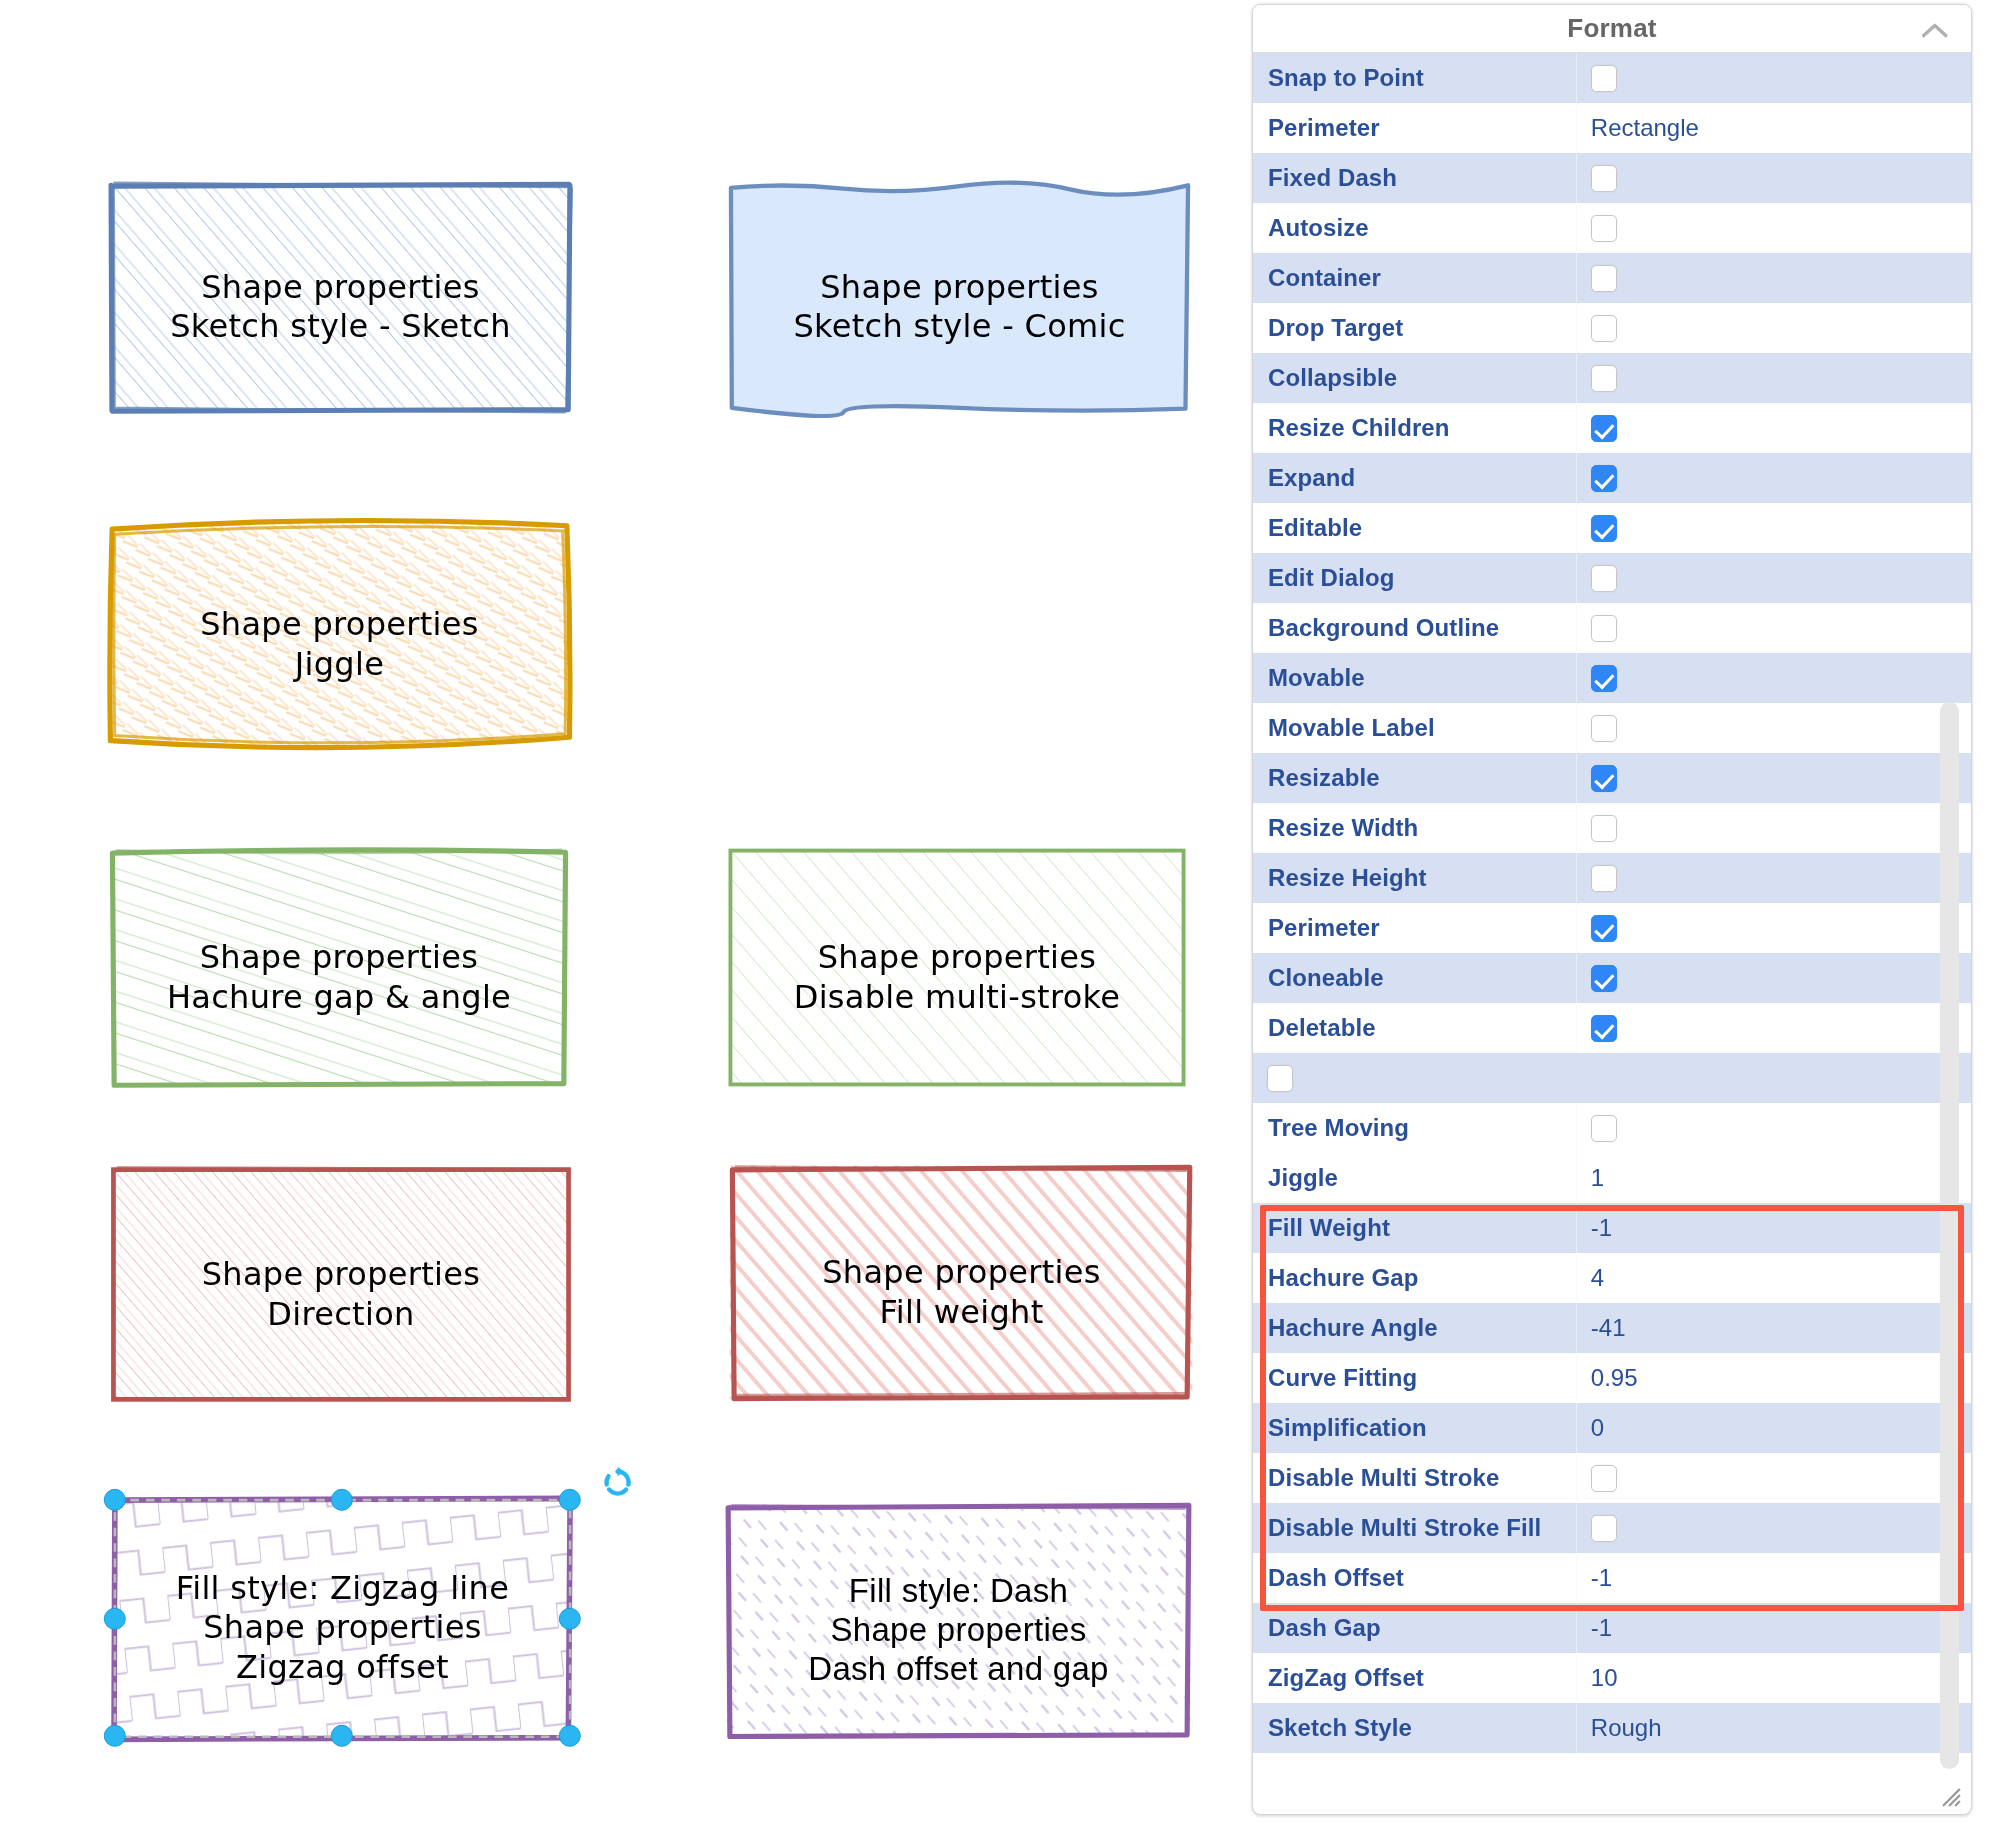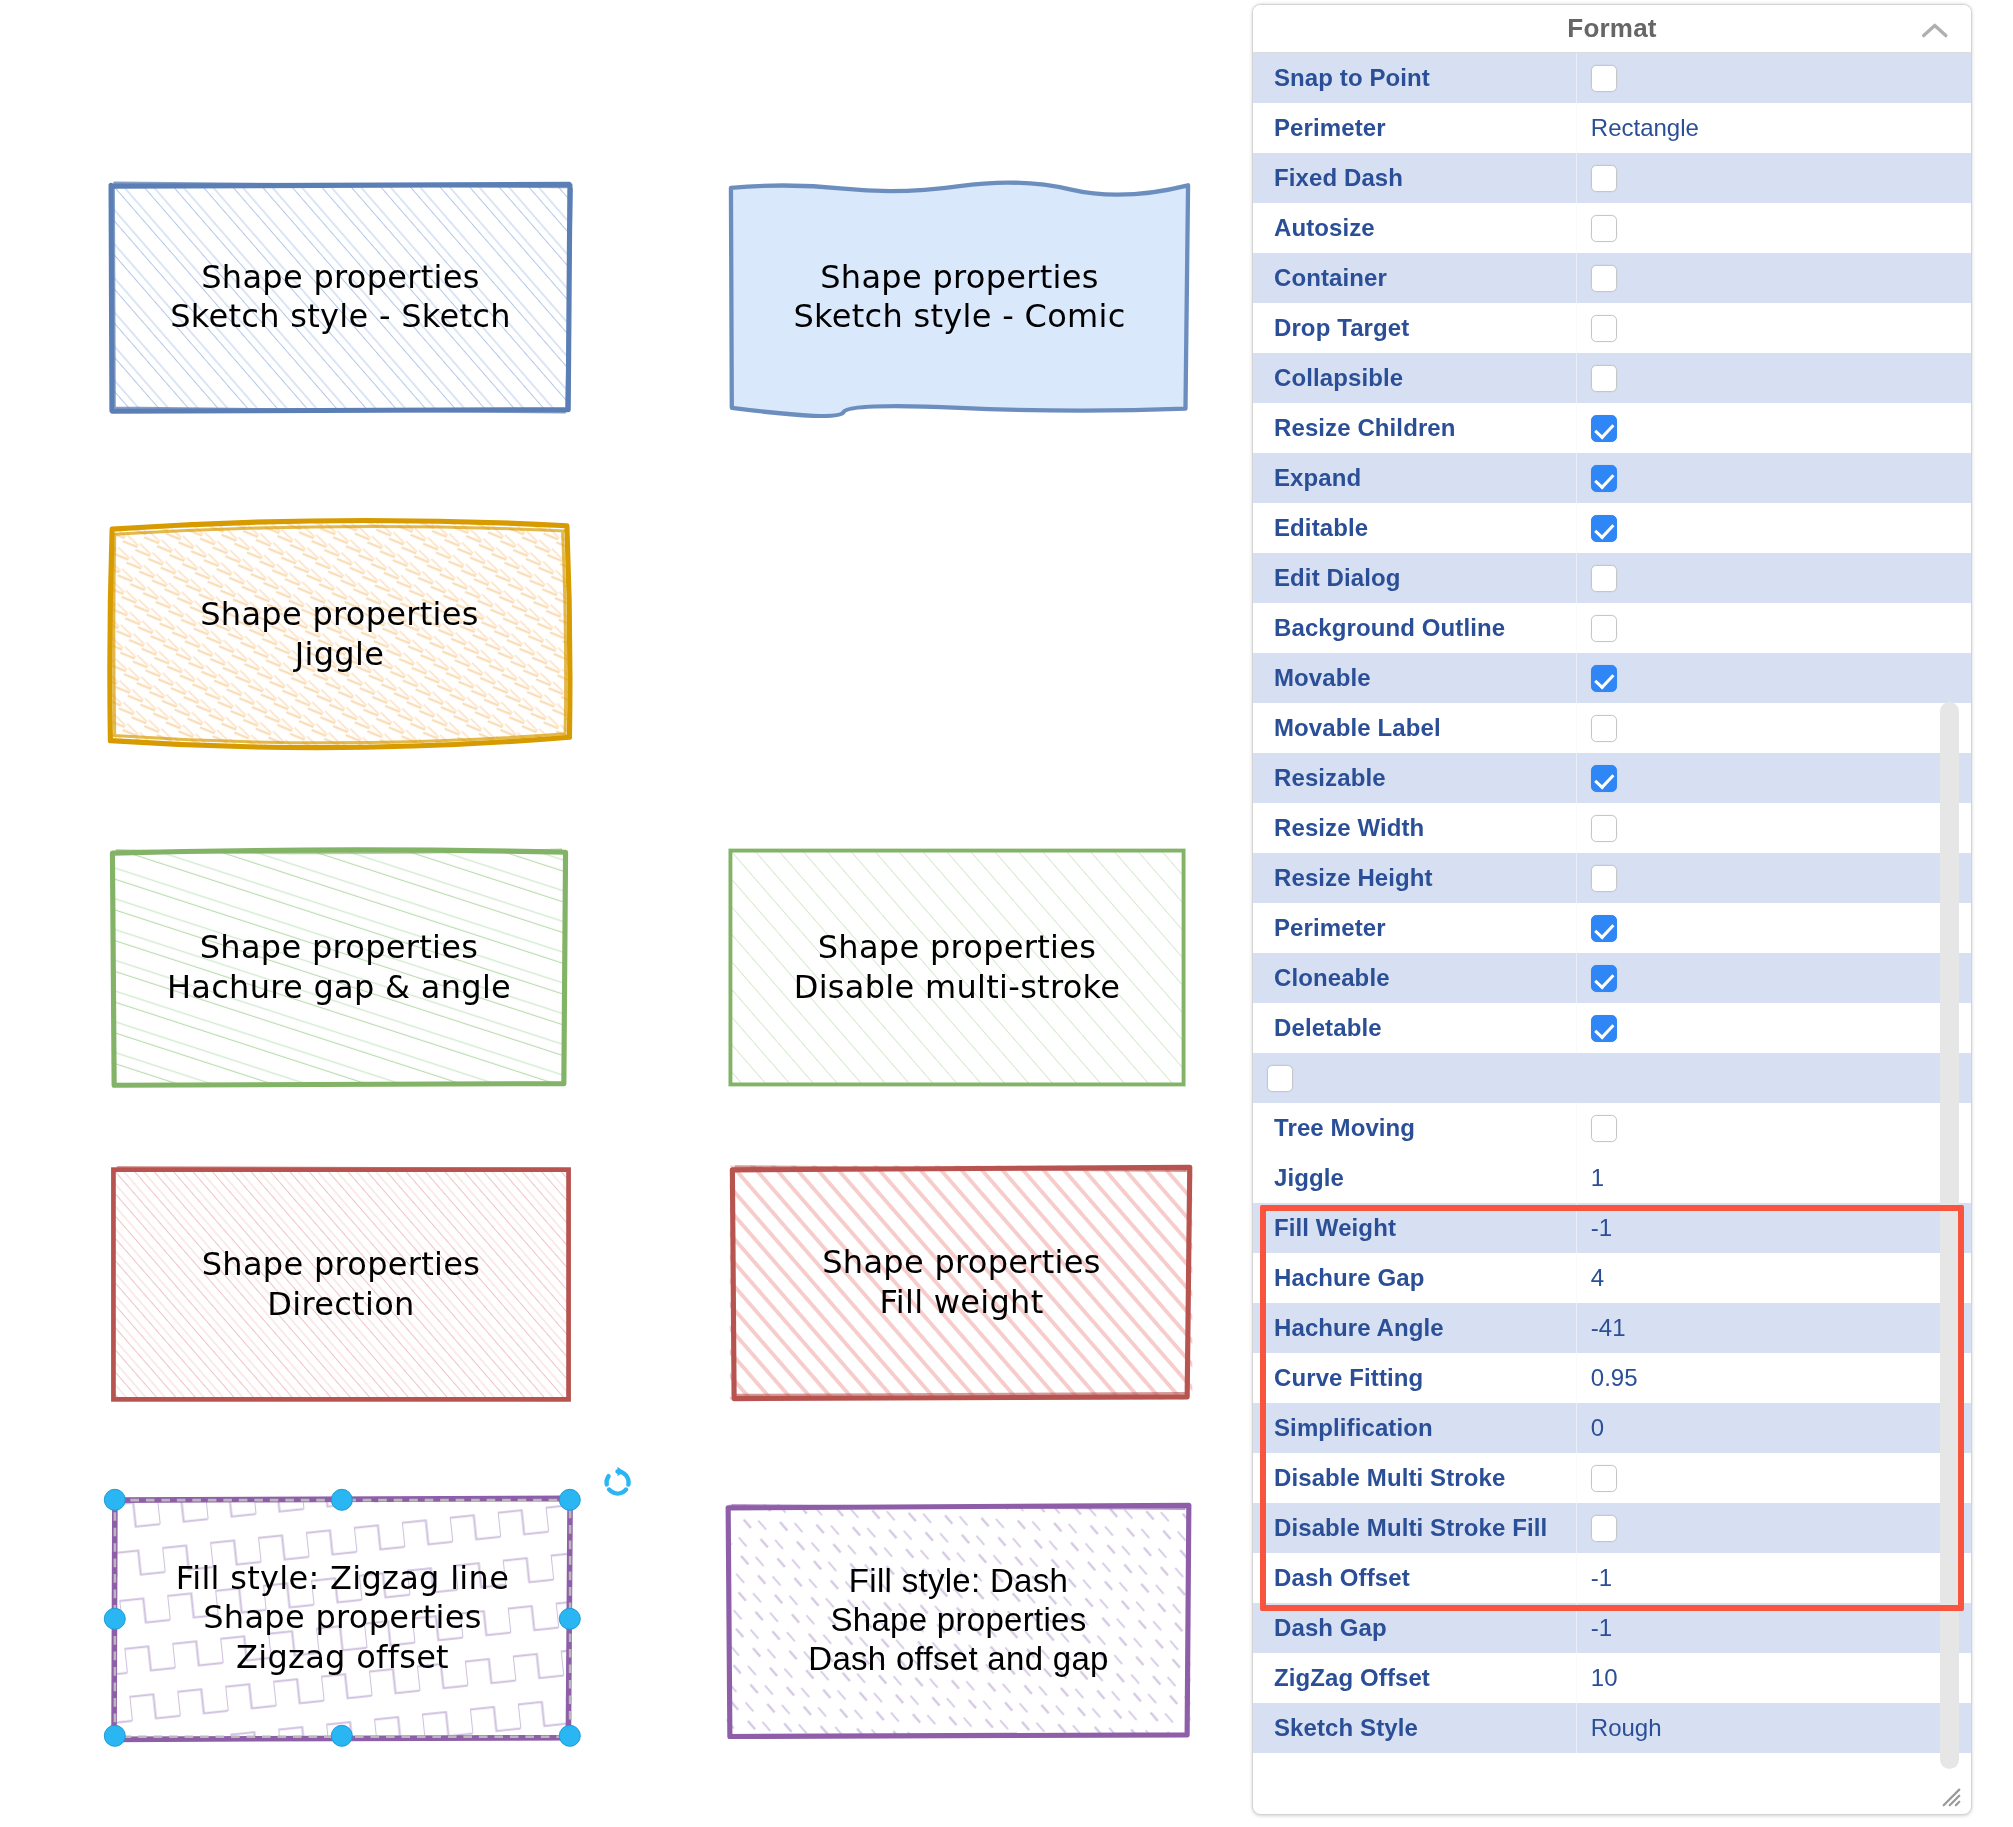--- a/index.html
+++ b/index.html
@@ -10,21 +10,21 @@
     font-family: "Liberation Sans", sans-serif;
     overflow: hidden;
   }
   #root { position: relative; width: 2013px; height: 1827px; background:#fff; }
 
   
   #canvas { position: absolute; left:0; top:0; width:1239px; height:1827px; background:#fff; }
   .shape { position: absolute; }
   .shape svg { position:absolute; left:0; top:0; overflow:visible; }
   .shape-label {
-    position: absolute; left:0; top:0; width:100%; height:100%;
+    position: absolute; left:0; top:10px; width:100%; height:100%;
     display:flex; flex-direction:column; align-items:center; justify-content:center;
     font-family: "DejaVu Sans", sans-serif;
     font-size: 32px; line-height: 1.22; color:#000; text-align:center;
     letter-spacing: 0.3px; white-space: pre;
     pointer-events:none;
   }
   .shape-label.plain { font-family:"Liberation Sans", sans-serif; font-size:33px; line-height:1.18; }
 
   
   .handle {
@@ -60,21 +60,21 @@
   #rows { position:relative; width: 100%; }
 
   .prow {
     display:flex; height:50px; align-items:stretch;
     background:#ffffff;
   }
   .prow.alt { background:#d7e0f2; }
   .pkey {
     width: 324px; flex:none;
     display:flex; align-items:center;
-    padding-left: 21px;
+    padding-left: 15px;
     font-size:24px; font-weight:bold; color:#2b4f96;
     letter-spacing:0.1px;
     border-right:0.9px solid #fafafa;
   }
   .prow.alt .pkey { border-right:0.9px solid #e9eefa; }
   .pval {
     flex:1; display:flex; align-items:center; padding-left:13.8px;
     font-size:24px; font-weight:bold; color:#2b4f96;
   }
   .pval-text { font-size:24px; font-weight:normal; color:#2b4f96; }

